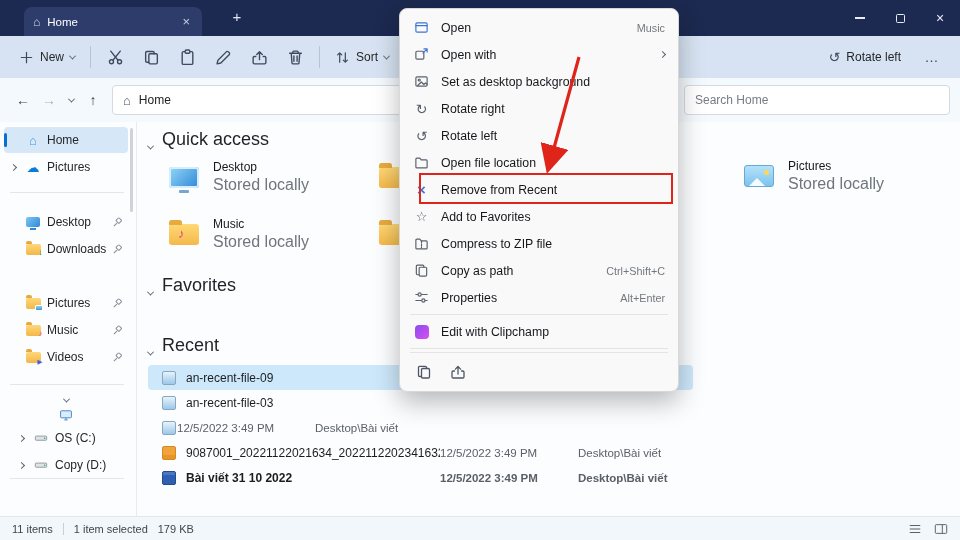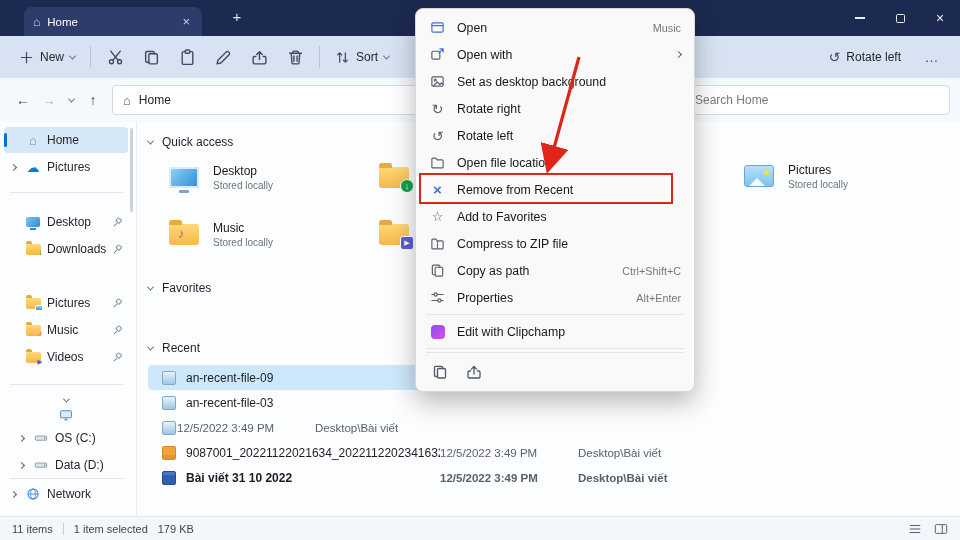--- a/index.html
+++ b/index.html
@@ -60,25 +60,25 @@
 
   .sf{position:relative;width:15px;height:11px;border-radius:2px;background:linear-gradient(#ffd878,#f3b74a);}
   .sf::before{content:"";position:absolute;left:0;top:-2.5px;width:6.5px;height:3px;border-radius:2px 2px 0 0;background:#e8a93c;}
   .sf .ov{position:absolute;right:-2px;bottom:-2.5px;font-size:8px;line-height:1;font-weight:700;}
   .ov-doc{position:absolute;right:-2px;bottom:-2.5px;width:6px;height:8px;background:#fff;border:1px solid #4a7fd1;border-radius:1px;}
   .ov-pic{position:absolute;right:-2px;bottom:-2.5px;width:8px;height:6px;border-radius:1px;background:linear-gradient(#8ed0f2,#3e9ad8);border:1px solid #fff;}
   .smon{position:relative;width:14px;height:10px;border-radius:2px;background:linear-gradient(135deg,#7cc9f2,#2f86d8);}
   .smon::after{content:"";position:absolute;left:4px;bottom:-3px;width:6px;height:2px;background:#2f86d8;}
 
   
-  .sec-head{position:absolute;display:flex;align-items:center;gap:9px;font-size:12px;color:#1f2227;height:16px;}
+  .sec-head{position:absolute;display:flex;align-items:flex-end;gap:9px;font-size:18px;color:#1f2227;height:16px;}
   .qa-tile{position:absolute;width:200px;height:44px;display:flex;align-items:center;gap:11px;border-radius:4px;padding:0 6px;}
   .tile-ico{width:36px;display:flex;justify-content:center;flex:none;}
   .tile-name{font-size:12px;color:#17191c;}
-  .tile-sub{font-size:10px;color:#70757d;margin-top:2px;}
+  .tile-sub{font-size:16px;color:#70757d;margin-top:2px;}
   .bf{position:relative;width:30px;height:21px;border-radius:3px;background:linear-gradient(#ffd977,#f4b84a);}
   .bf::before{content:"";position:absolute;left:0;top:-4px;width:13px;height:5px;border-radius:2.5px 2.5px 0 0;background:#e9aa3d;}
   .ti-desktop{position:relative;width:30px;height:21px;border-radius:3px;background:linear-gradient(135deg,#93d8f8,#2e86d8);box-shadow:inset 0 0 0 2px #d6eefc;}
   .ti-desktop::after{content:"";position:absolute;left:10px;bottom:-5px;width:10px;height:3px;background:#7aa7c9;border-radius:1px;}
   .dl-badge{position:absolute;right:-5px;bottom:-5px;width:14px;height:14px;border-radius:50%;background:#17a24b;color:#fff;font-size:9px;line-height:13px;text-align:center;border:1.5px solid #fff;}
   .note-ov{position:absolute;left:9px;top:2px;font-size:13px;color:#e0457b;font-weight:700;}
   .vid-badge{position:absolute;right:-5px;bottom:-5px;width:14px;height:14px;border-radius:3px;background:#5a5fd8;color:#fff;font-size:7px;display:flex;align-items:center;justify-content:center;border:1.5px solid #fff;}
   .ti-pic{position:relative;width:30px;height:22px;border-radius:3px;overflow:hidden;background:linear-gradient(#b5e2fa,#7cc3ee);border:1px solid #66a9d6;}
   .ti-pic::before{content:"";position:absolute;right:4px;top:4px;width:5px;height:5px;border-radius:50%;background:#ffd84d;}
   .ti-pic::after{content:"";position:absolute;left:-3px;bottom:-7px;border-left:15px solid transparent;border-right:15px solid transparent;border-bottom:15px solid #f4fbff;}
@@ -92,21 +92,21 @@
   .fi-img{width:14px;height:14px;border-radius:2px;background:linear-gradient(#e8f3fa,#9cc8e8);border:1px solid #86a8c4;}
   .fi-xls{width:14px;height:14px;border-radius:2px;background:#f1a43b;border:1px solid #d38a22;box-shadow:inset 0 -4px 0 #e89426;}
   .fi-doc{width:14px;height:14px;border-radius:2px;background:#2f5fb0;border:1px solid #224b90;box-shadow:inset 0 3px 0 #4a77c4;}
 
   
   #statusbar{position:absolute;left:0;top:516px;width:960px;height:24px;background:#f2f7fc;border-top:1px solid #e2e7ec;display:flex;align-items:center;padding:8px 12px;gap:10px;font-size:11px;color:#41454c;}
   .sb-sep{width:1px;height:12px;background:#c9ced4;}
   .sb-icons{margin-left:auto;display:flex;gap:12px;align-items:center;}
 
   
-  #ctx{position:absolute;left:415px;top:8px;width:280px;background:#f9f9f9;border:1px solid #d8d8d8;border-radius:8px;box-shadow:0 10px 26px rgba(0,0,0,.28);padding:5px 0;z-index:50;}
+  #ctx{position:absolute;left:399px;top:8px;width:280px;background:#f9f9f9;border:1px solid #d8d8d8;border-radius:8px;box-shadow:0 10px 26px rgba(0,0,0,.28);padding:5px 0;z-index:50;}
   .m-item{display:flex;align-items:center;height:27px;padding:0 13px;gap:11px;font-size:12.3px;color:#16181c;}
   .mi{width:17px;display:flex;align-items:center;justify-content:center;flex:none;}
   .m-label{flex:1;white-space:nowrap;}
   .m-short{font-size:10.8px;color:#73787f;white-space:nowrap;}
   .m-sep{height:1px;background:#e4e4e4;margin:3px 10px;}
   .m-bottom{display:flex;gap:6px;padding:3px 10px 1px;}
   .m-bico{width:28px;height:26px;display:flex;align-items:center;justify-content:center;border-radius:4px;}
   .msvg{fill:none;stroke:#5a616c;stroke-width:1.25;stroke-linecap:round;stroke-linejoin:round;}
   .rotg{font-size:14px;color:#5a616c;line-height:1;}
   .xg{font-size:15px;font-weight:700;color:#3e74d4;line-height:1;}
@@ -338,36 +338,23 @@
     <div class="nav-item lvl2" style="top:330px;">
       <span class="chev-slot">
           <span class="chev tiny right"></span>
         </span>
       <span class="ico-slot">
           <svg viewBox="0 0 16 16" width="14" height="14">
             <rect x="1.5" y="5.8" width="13" height="4.8" rx="1" fill="#dfe3e8" stroke="#8b929d" stroke-width="1"></rect>
             <circle cx="12.2" cy="8.2" r=".9" fill="#2fae4e"></circle>
           </svg>
         </span>
-      <span class="nav-label">Data (D:)</span>
+      <span class="nav-label">Copy (D:)</span>
     </div>
     <div class="side-div" style="top:356px;"></div>
-    <div class="nav-item" style="top:359px;">
-      <span class="chev-slot">
-          <span class="chev tiny right"></span>
-        </span>
-      <span class="ico-slot">
-          <svg viewBox="0 0 16 16" width="14" height="14">
-            <circle cx="8" cy="8" r="5.8" fill="none" stroke="#3d87d8" stroke-width="1.2"></circle>
-            <ellipse cx="8" cy="8" rx="2.7" ry="5.8" fill="none" stroke="#3d87d8" stroke-width="1"></ellipse>
-            <path d="M2.2 8h11.6" stroke="#3d87d8" stroke-width="1" fill="none"></path>
-          </svg>
-        </span>
-      <span class="nav-label">Network</span>
-    </div>
   </div>
   <div class="sthumb"></div>
   <div class="v-div"></div>
 
   <div class="sec-head" style="left:148px;top:134px;">
     <span class="chev tiny"></span>
     <span>Quick access</span>
   </div>
 
   <div class="qa-tile" style="left:160px;top:155px;">

